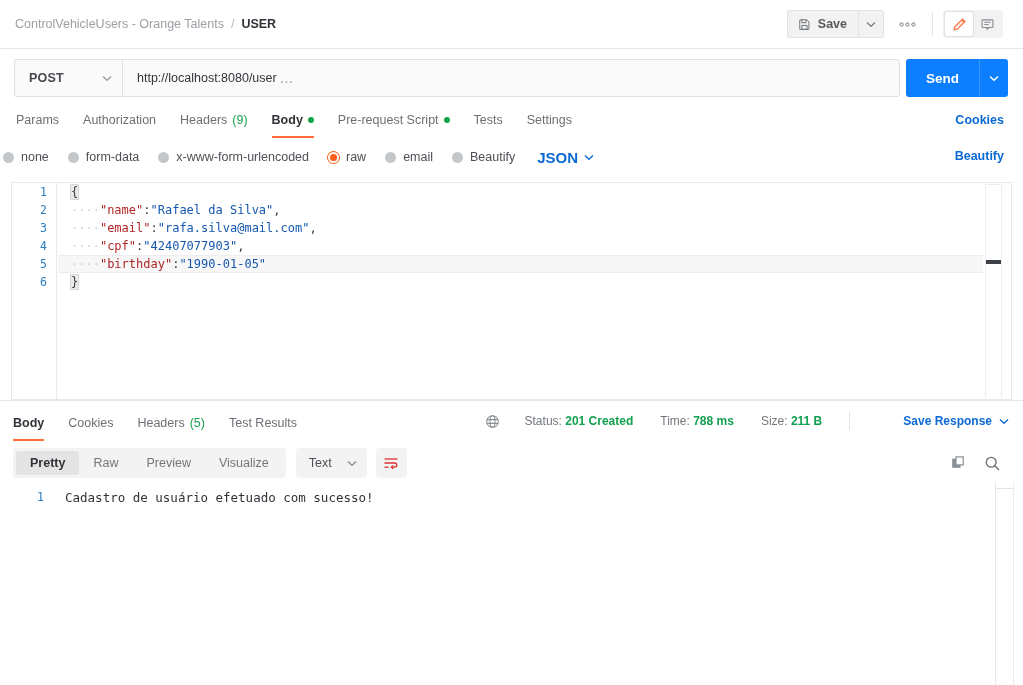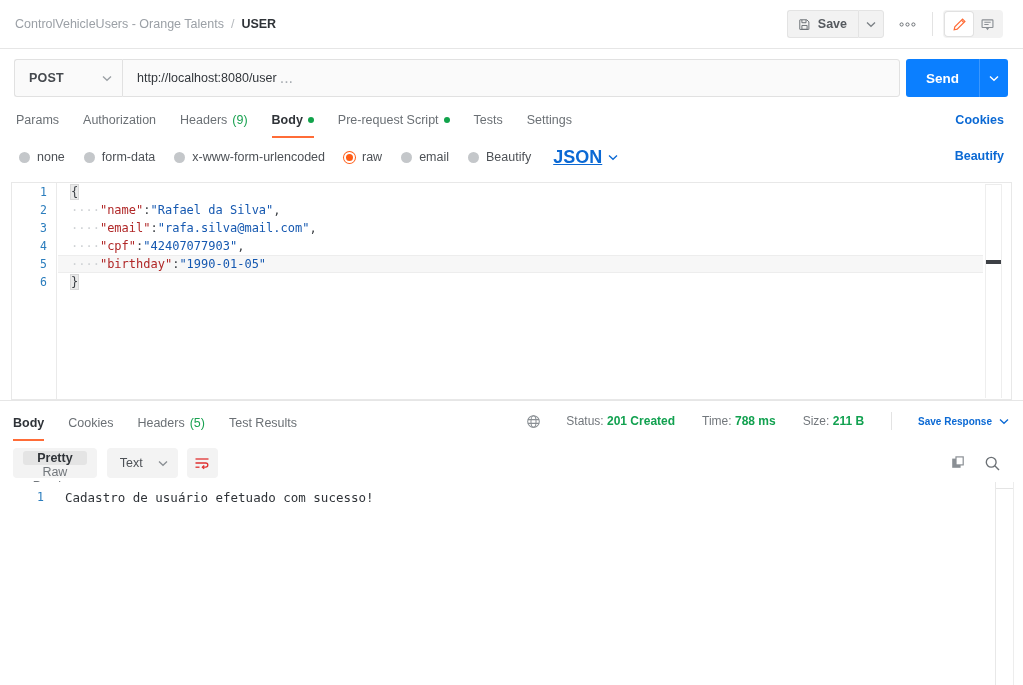--- a/index.html
+++ b/index.html
@@ -98,28 +98,28 @@
   .cnt { color:#1aa251; }
   .dot-green { width:6px; height:6px; border-radius:50%; background:#11a34b; display:inline-block; }
   .cookies-link {
     position:absolute; right:19px; top:113px;
     font-size:12.5px; font-weight:bold; color:#0b69d4; cursor:pointer;
   }
 
   
   .body-row {
     position:absolute; left:0; top:141px; width:1023px; height:32px;
-    display:flex; align-items:center; padding-left:19px; gap:0;
+    display:flex; align-items:center; padding-left:3px; gap:0;
   }
   .radio-item { display:flex; align-items:center; gap:7px; margin-right:19px; cursor:pointer; }
   .radio { width:11px; height:11px; border-radius:50%; background:#c4c7ca; flex:none; }
   .radio.on { background:#ff5c16; box-shadow:inset 0 0 0 2px #fff, 0 0 0 1px #ff5c16; }
   .radio-label { font-size:12.5px; color:#4d5156; }
   .json-select { display:flex; align-items:center; gap:6px; margin-left:3px; cursor:pointer; }
-  .json-label { font-size:18px; font-weight:bold; color:#0b69d4;text-decoration:underline; }
+  .json-label { font-size:15px; font-weight:bold; color:#0b69d4; }
   .beautify {
     position:absolute; right:19px; top:149px;
     font-size:12.5px; font-weight:bold; color:#0b69d4; cursor:pointer;
   }
 
   
   .editor {
     position:absolute; left:11px; top:182px; width:1001px; height:218px;
     border:1px solid #e8e8e8; border-top:1px solid #e8e8e8; background:#fff; overflow:hidden;
   }
@@ -156,26 +156,26 @@
     position:absolute; left:0; top:408px; width:1023px; height:30px;
     display:flex; align-items:flex-start; padding-left:11px;
   }
   .resp-meta {
     position:absolute; right:14px; top:412px;
     display:flex; align-items:center; gap:12px; font-size:12px;
   }
   .meta-item { color:#72777c; margin-right:15px; white-space:nowrap; }
   .meta-item .ok { color:#12a150; font-weight:bold; }
   .meta-divider { width:1px; height:18px; background:#e3e3e3; margin-right:14px; }
-  .save-resp { display:flex; align-items:center; gap:7px; color:#0b69d4; font-weight:bold; font-size:10px; cursor:pointer; }
+  .save-resp { display:flex; align-items:center; gap:7px; color:#0b69d4; font-weight:bold; font-size:12px; cursor:pointer;margin-left:27px; }
   .globe { margin-right:13px; display:flex; align-items:center; }
 
   
   .resp-toolbar { position:absolute; left:0; top:444px; width:1023px; height:38px; display:flex; align-items:center; padding-left:13px; }
-  .seg-group { display:flex; align-items:center; background:#f3f3f3; border-radius:4px; padding:3px; height:30px;flex-direction:column; }
+  .seg-group { display:flex; align-items:center; background:#f3f3f3; border-radius:4px; padding:3px; height:30px; }
   .seg-btn {
     display:flex; align-items:center; justify-content:center;
     height:24px; padding:0 14px; border-radius:3px;
     font-size:12.5px; color:#72777c; cursor:pointer;
   }
   .seg-btn.active { background:#e4e4e4; color:#2f3338; font-weight:bold; }
   .text-select {
     display:flex; align-items:center; justify-content:space-between; gap:15px;
     height:30px; margin-left:10px; padding:0 10px 0 13px;
     background:#f3f3f3; border-radius:4px; font-size:12.5px; color:#4d5156; cursor:pointer;

